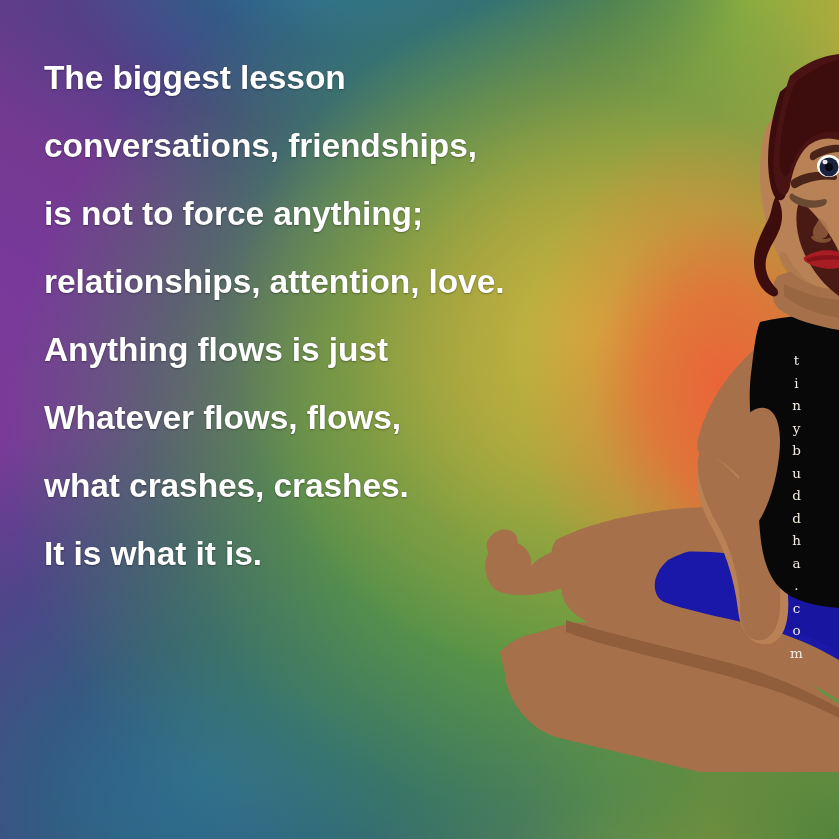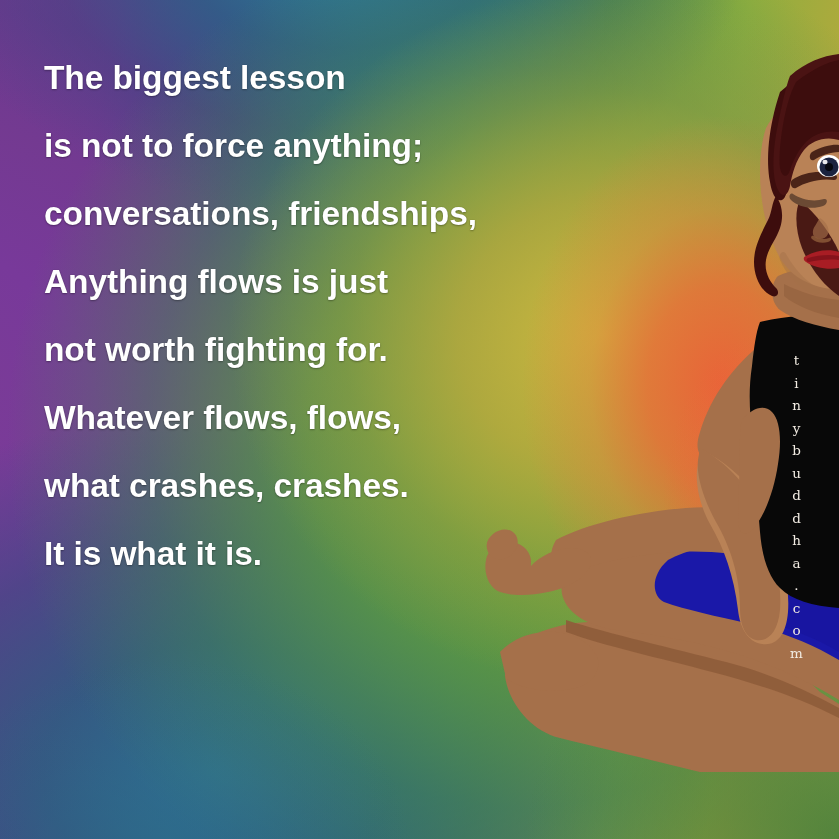--- a/index.html
+++ b/index.html
@@ -296,24 +296,24 @@
              C829,270 814,268 806,262 C803,260 803,257 806,256 Z" fill="#a81d24"></path>
     <path d="M808,258 C818,255 830,254 839,256 L839,260
              C829,259 817,260 809,262 C806,262 806,259 808,258 Z" fill="#7d1219" opacity="0.8"></path>
 
     <path d="M786,254 C794,268 804,280 818,288 C822,290 820,296 814,294
              C798,288 786,274 780,260 C778,254 783,249 786,254 Z" fill="#a5704a" opacity="0.45"></path>
   </svg>
 
   <div class="quote">
     <div class="quote-line">The biggest lesson</div>
+    <div class="quote-line">conversations, friendships,</div>
     <div class="quote-line">is not to force anything;</div>
-    <div class="quote-line">conversations, friendships,</div>
+    <div class="quote-line">relationships, attention, love.</div>
     <div class="quote-line">Anything flows is just</div>
-    <div class="quote-line">not worth fighting for.</div>
     <div class="quote-line">Whatever flows, flows,</div>
     <div class="quote-line">what crashes, crashes.</div>
     <div class="quote-line">It is what it is.</div>
   </div>
 
   <div class="watermark">tinybuddha.com</div>
 
 </div>
 
 </body></html>

